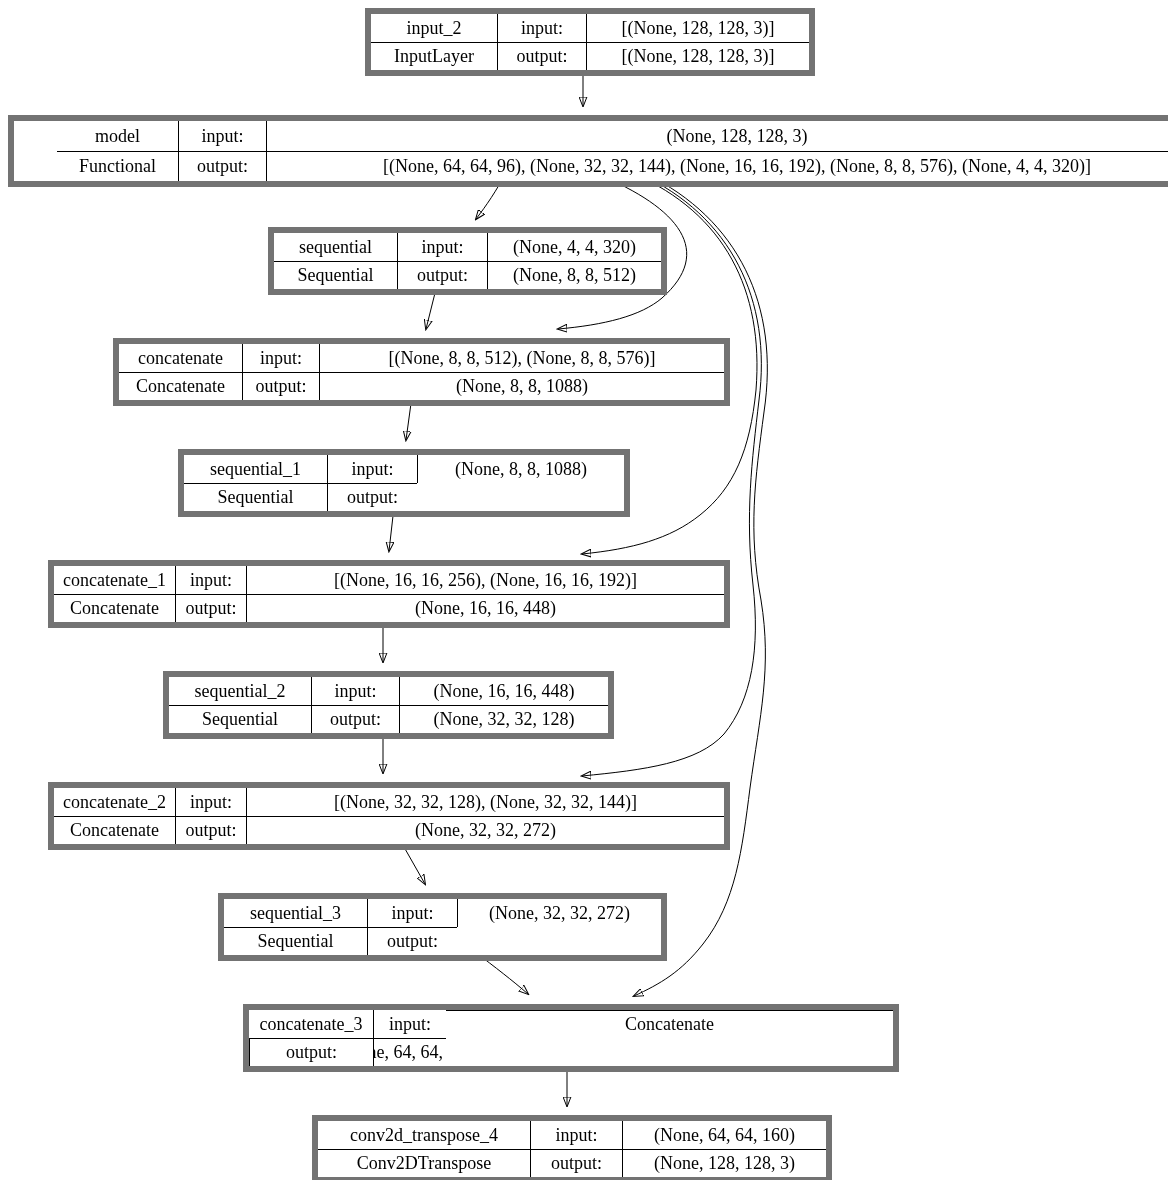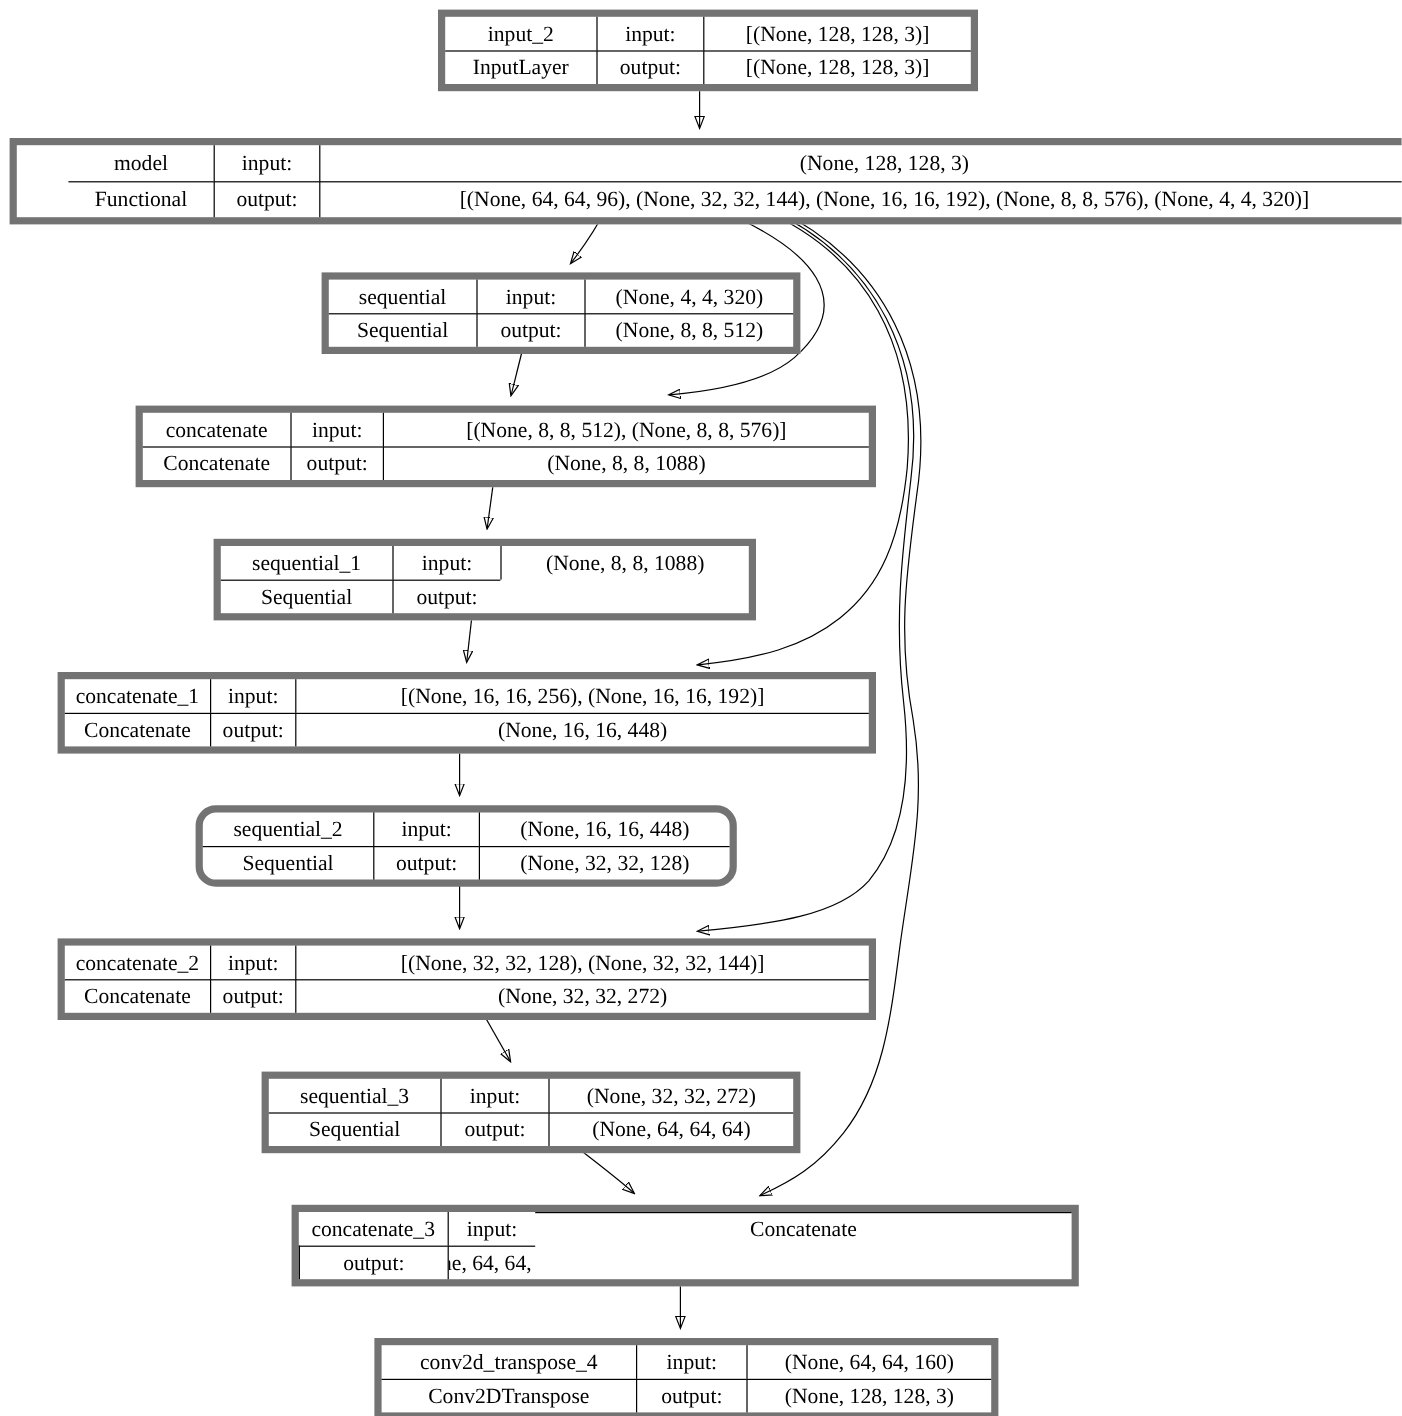--- a/index.html
+++ b/index.html
@@ -95,21 +95,21 @@
 
   <div class="node" style="left:48px; top:560px; width:670px; grid-template-columns:121px 71px 1fr;">
     <div class="cell r1 c1">concatenate_1</div>
     <div class="cell r1">input:</div>
     <div class="cell r1">[(None, 16, 16, 256), (None, 16, 16, 192)]</div>
     <div class="cell c1">Concatenate</div>
     <div class="cell">output:</div>
     <div class="cell">(None, 16, 16, 448)</div>
   </div>
 
-  <div class="node" style="left:163px; top:671px; width:439px; grid-template-columns:142px 88px 1fr;border-radius:17px;">
+  <div class="node" style="left:163px; top:671px; width:439px; grid-template-columns:142px 88px 1fr;">
     <div class="cell r1 c1">sequential_2</div>
     <div class="cell r1">input:</div>
     <div class="cell r1">(None, 16, 16, 448)</div>
     <div class="cell c1">Sequential</div>
     <div class="cell">output:</div>
     <div class="cell">(None, 32, 32, 128)</div>
   </div>
 
   <div class="node" style="left:48px; top:782px; width:670px; grid-template-columns:121px 71px 1fr;">
     <div class="cell r1 c1">concatenate_2</div>
@@ -119,21 +119,20 @@
     <div class="cell">output:</div>
     <div class="cell">(None, 32, 32, 272)</div>
   </div>
 
   <div class="node" style="left:218px; top:893px; width:437px; grid-template-columns:143px 90px 1fr;">
     <div class="cell r1 c1">sequential_3</div>
     <div class="cell r1">input:</div>
     <div class="cell r1">(None, 32, 32, 272)</div>
     <div class="cell c1">Sequential</div>
     <div class="cell">output:</div>
-    <div class="cell">(None, 64, 64, 64)</div>
   </div>
 
   <div class="node" style="left:243px; top:1004px; width:644px; grid-template-columns:124px 73px 1fr;">
     <div class="cell r1 c1">concatenate_3</div>
     <div class="cell r1">input:</div>
     <div class="cell c1">Concatenate</div>
     <div class="cell">output:</div>
     <div class="cell">(None, 64, 64, 160)</div>
   </div>
 

